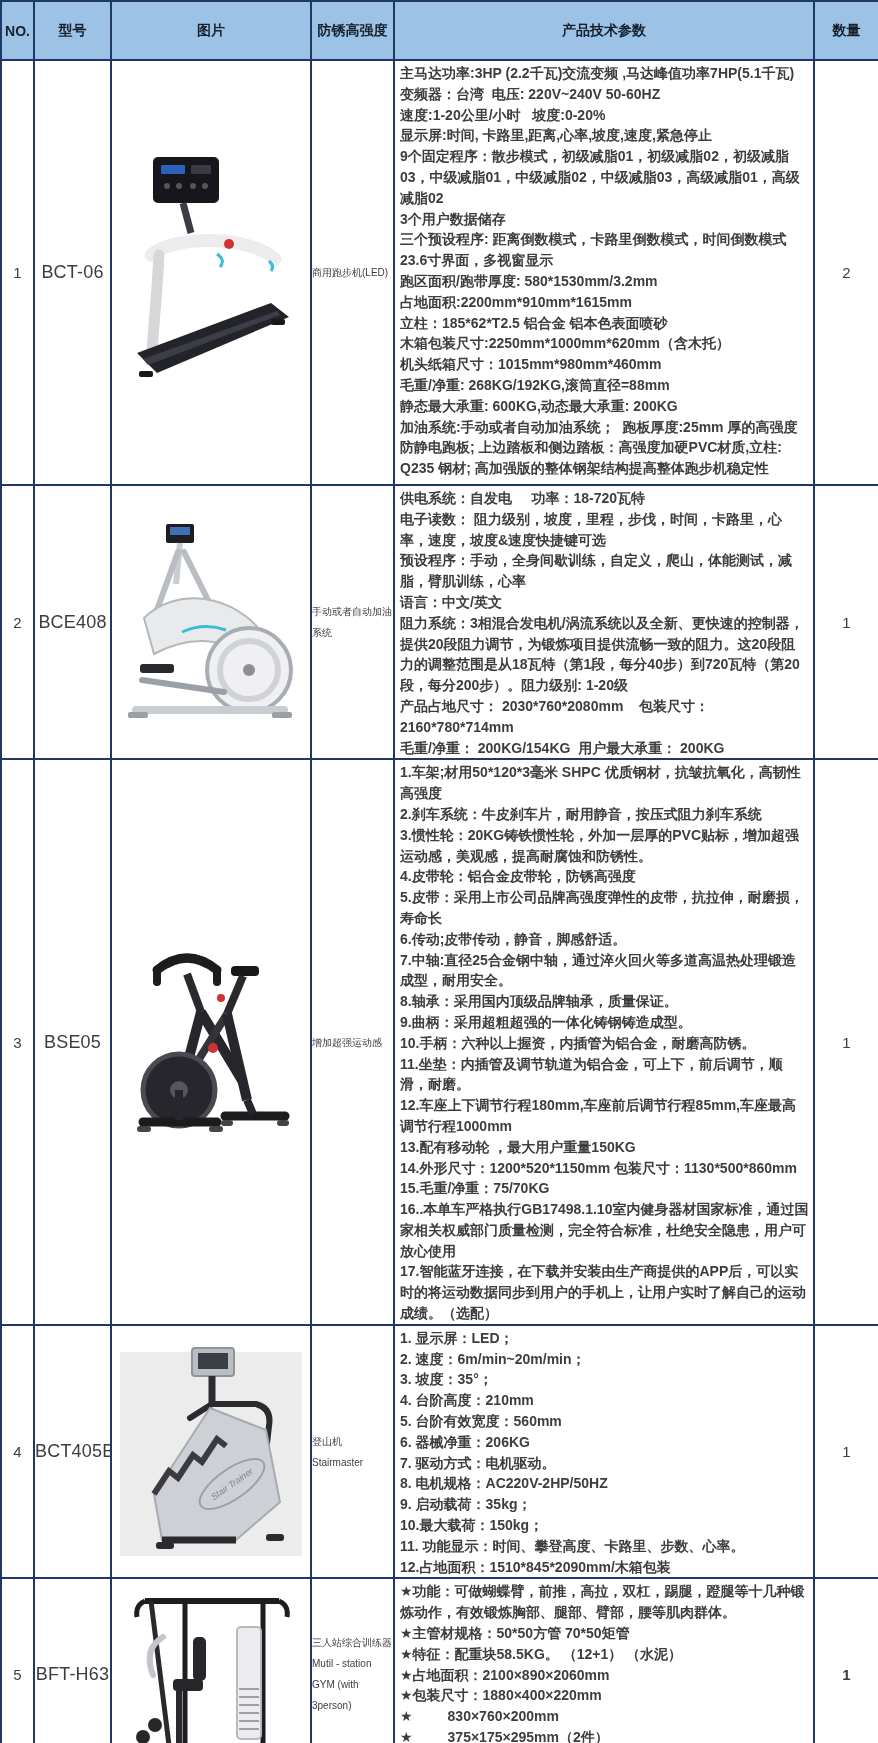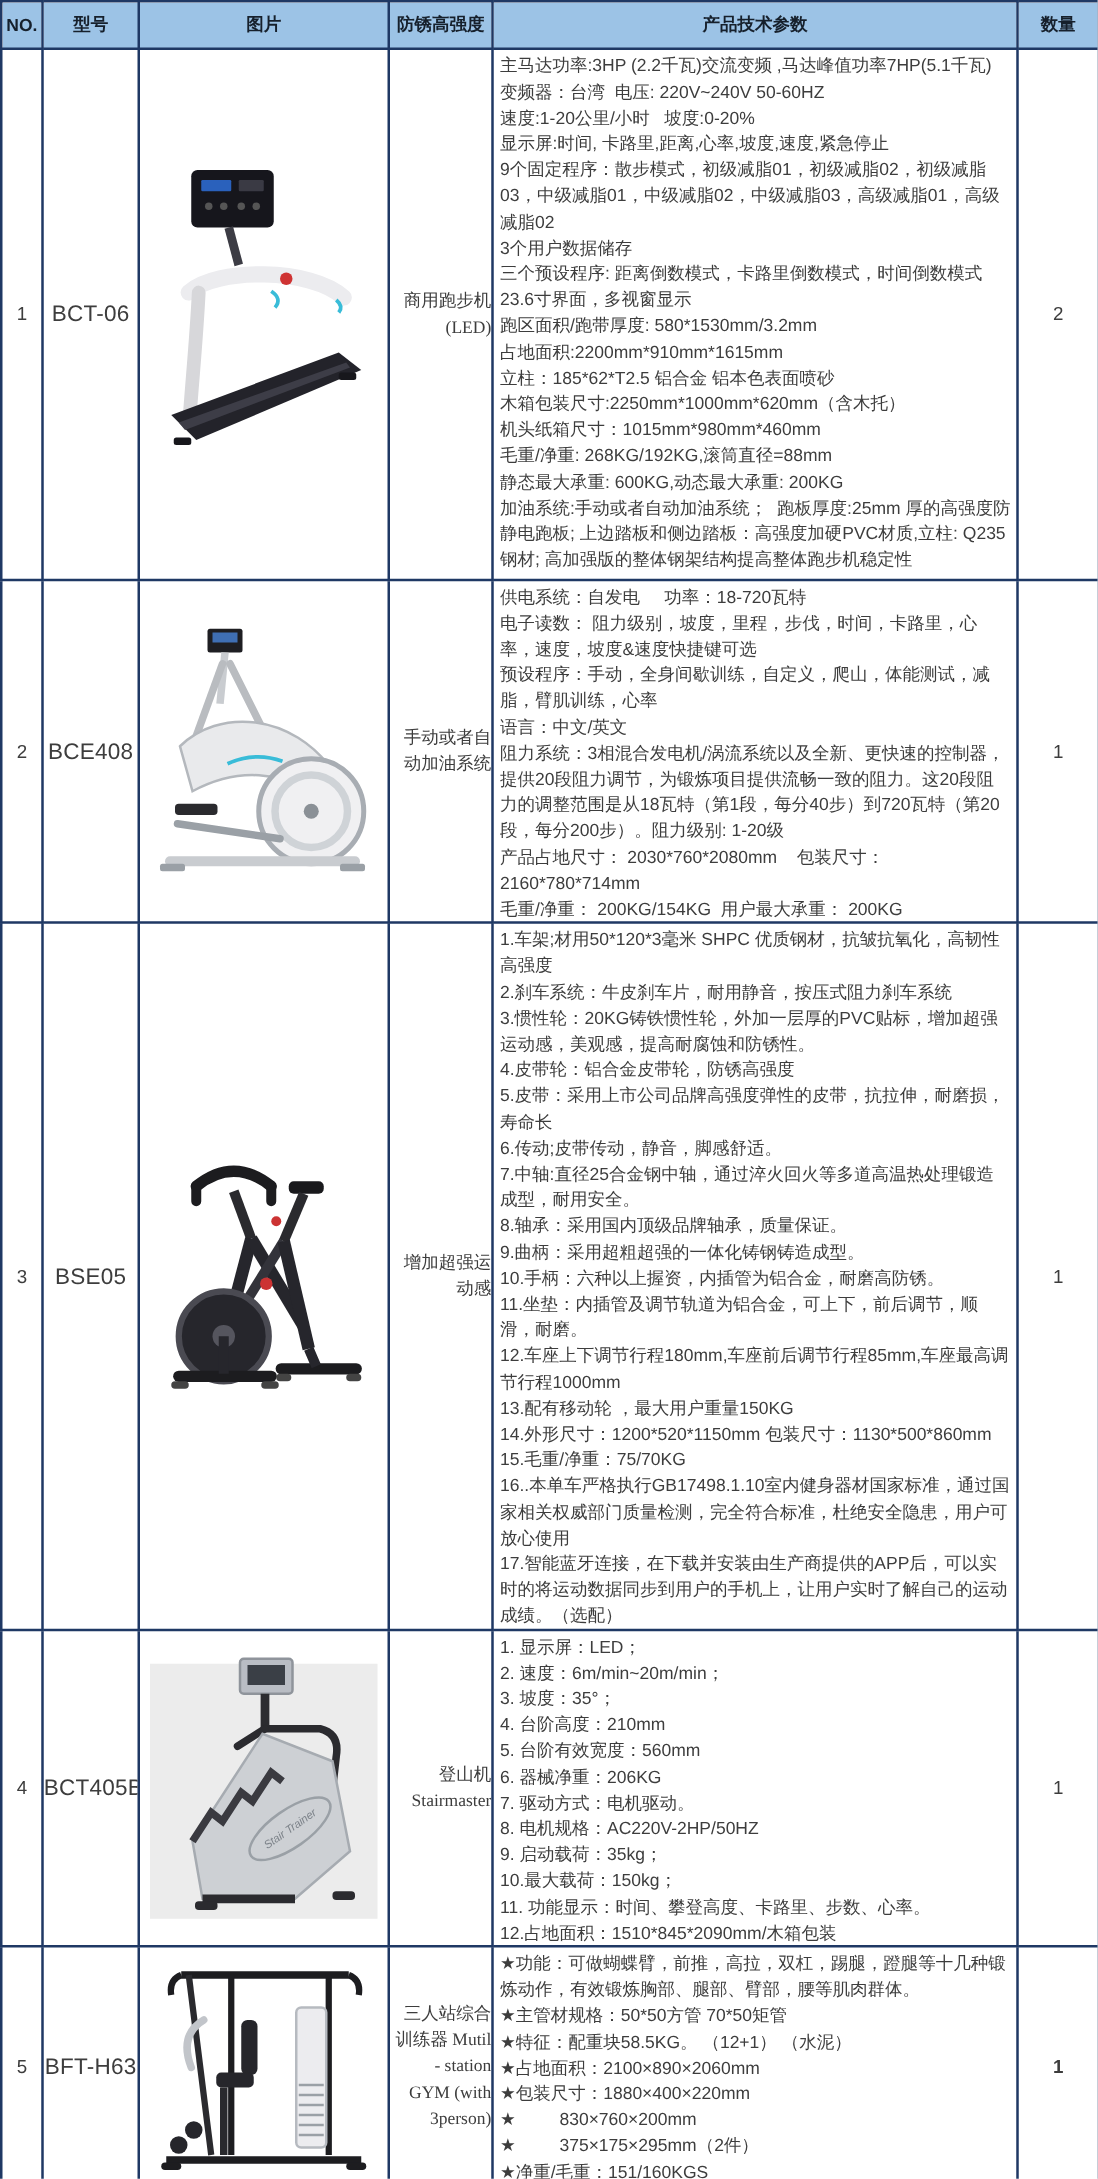--- a/index.html
+++ b/index.html
@@ -3,42 +3,42 @@
 <meta charset="utf-8">
 <style>
   html,body{margin:0;padding:0;background:#fff;}
   body{width:878px;height:1743px;font-family:"Liberation Sans","DejaVu Sans",sans-serif;color:#3d3d3d;}
   table.spec{border-collapse:collapse;table-layout:fixed;width:878px;height:1743px;}
   table.spec th,table.spec td{border:2px solid #1F3864;padding:0;overflow:hidden;}
   table.spec th{background:#9CC3E6;font-size:14px;font-weight:bold;color:#16202c;text-align:center;vertical-align:middle;}
   td.no-cell{ text-align:center;vertical-align:middle;font-size:15px;}
   td.model-cell{text-align:center;vertical-align:middle;font-size:18px;letter-spacing:.2px;}
   td.img-cell{text-align:center;vertical-align:middle;}
-  td.name-cell{text-align:right;vertical-align:middle;font-size:14px;line-height:21px;padding:0 2px;font-family:Liberation Serif, serif;}
-  td.specs-cell{vertical-align:top;}
+  td.name-cell{text-align:left;vertical-align:middle;font-size:10px;line-height:21px;padding:0 2px;}
+  td.specs-cell{vertical-align:top;font-weight:bold;}
   .spec-text{font-size:14px;line-height:20.8px;white-space:pre-wrap;padding:2px 4px 0 5px;text-align:left;word-break:break-word;}
   td.qty-cell{text-align:center;vertical-align:middle;font-size:15px;}
   td.qty-cell.bold{font-weight:bold;}
   svg{display:block;margin:0 auto;}
   .st-label{font-size:9px;font-style:italic;fill:#7d838a;}
 </style>
 </head>
 <body>
 
 <table class="spec">
   <colgroup>
     <col style="width:33px">
       <col style="width:77px">
       <col style="width:200px">
     <col style="width:83px">
       <col style="width:420px">
       <col style="width:65px">
   </colgroup>
   <thead>
-    <tr style="height:38px">
+    <tr style="height:59px">
       <th>NO.</th>
       <th>型号</th>
       <th>图片</th>
       <th>防锈高强度</th>
       <th>产品技术参数</th>
       <th>数量</th>
     </tr>
   </thead>
   <tbody>
 

